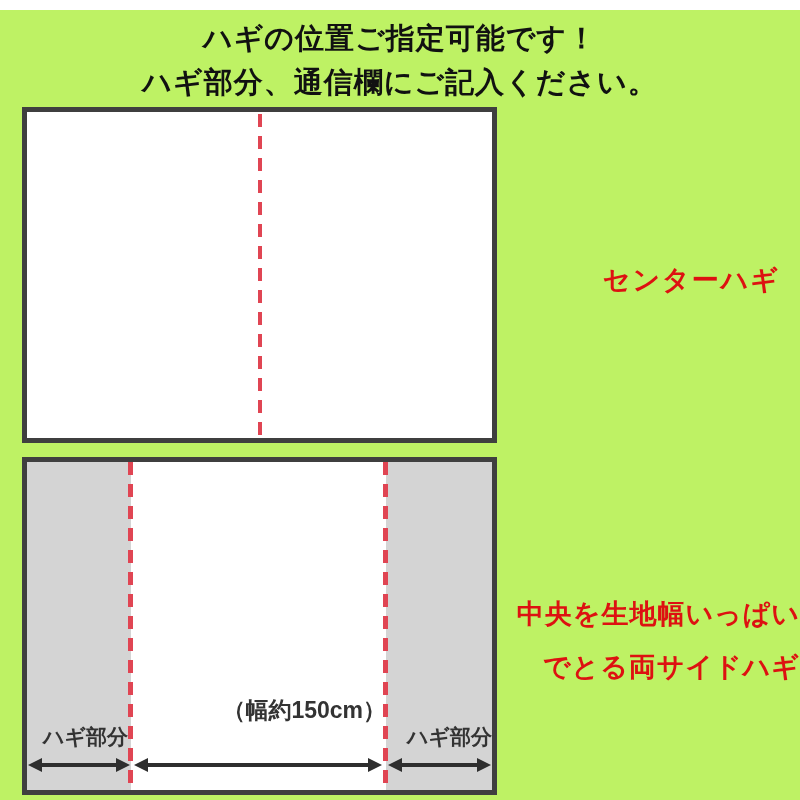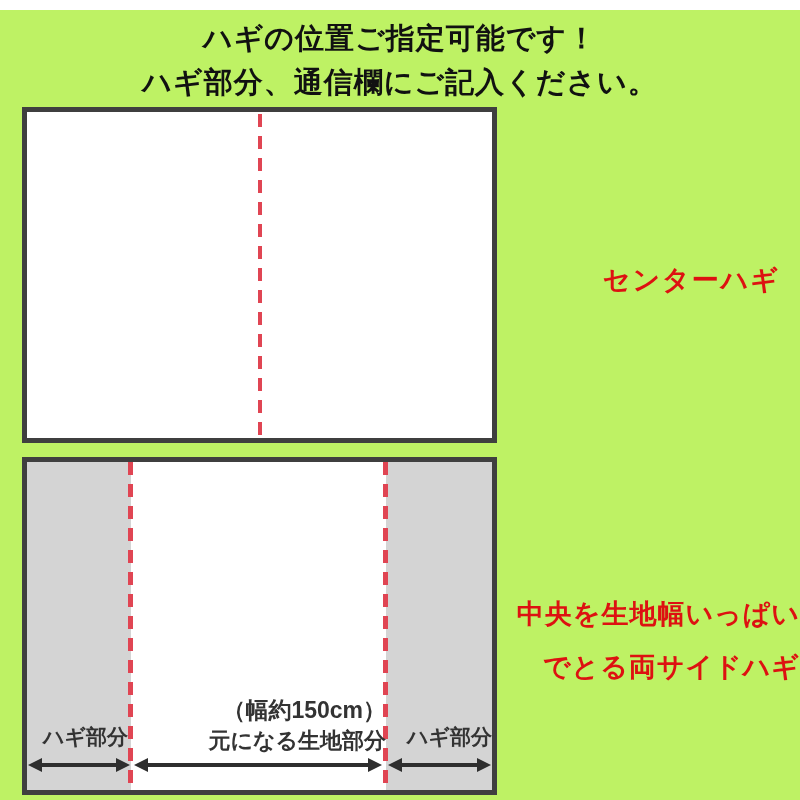--- a/index.html
+++ b/index.html
@@ -102,21 +102,20 @@
     <div class="rect2-inner">
       <div class="sec sec-gray sec-left"></div>
       <div class="sec sec-center"></div>
       <div class="sec sec-gray sec-right"></div>
 
       <div class="dash-v dash-left"></div>
       <div class="dash-v dash-right"></div>
 
       <div class="sec-label lbl-left">ハギ部分</div>
       <div class="sec-label lbl-c1">（幅約150cm）</div>
-      <div class="sec-label lbl-c2">元になる生地部分</div>
       <div class="sec-label lbl-right">ハギ部分</div>
 
       <div class="arrow arrow-left">
         <span class="head head-l"></span>
         <span class="shaft"></span>
         <span class="head head-r"></span>
       </div>
       <div class="arrow arrow-center">
         <span class="head head-l"></span>
         <span class="shaft"></span>

